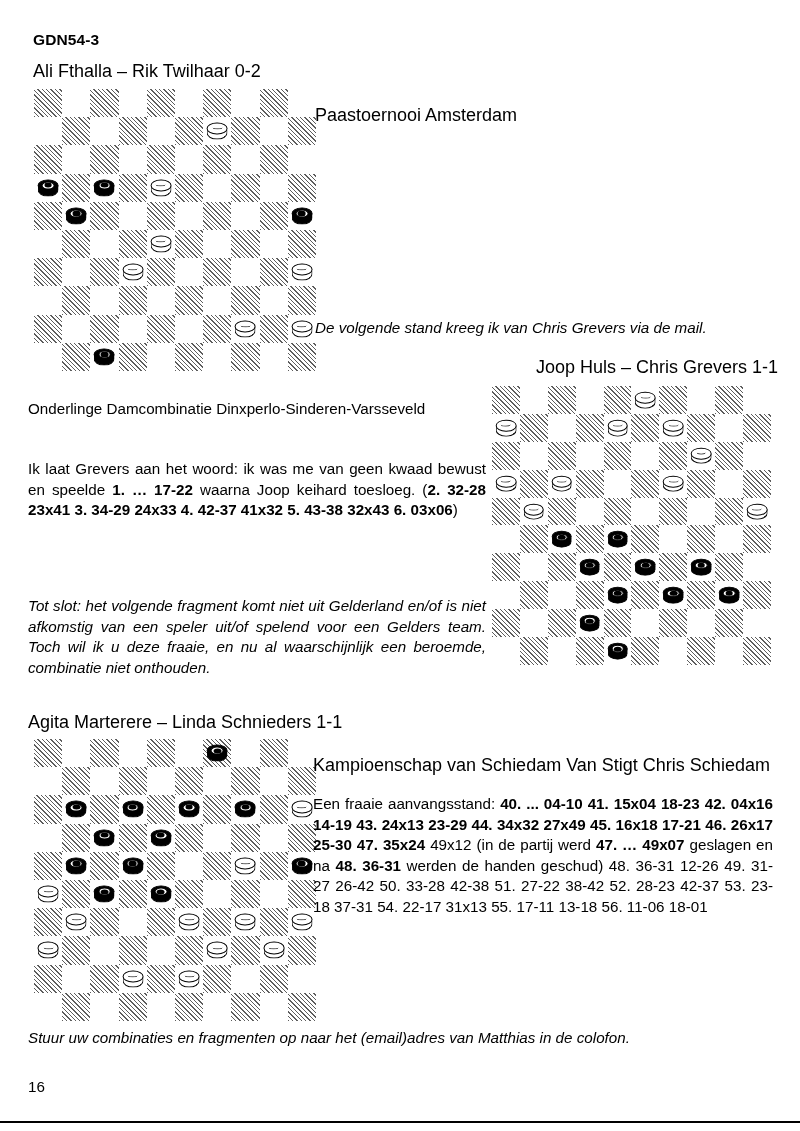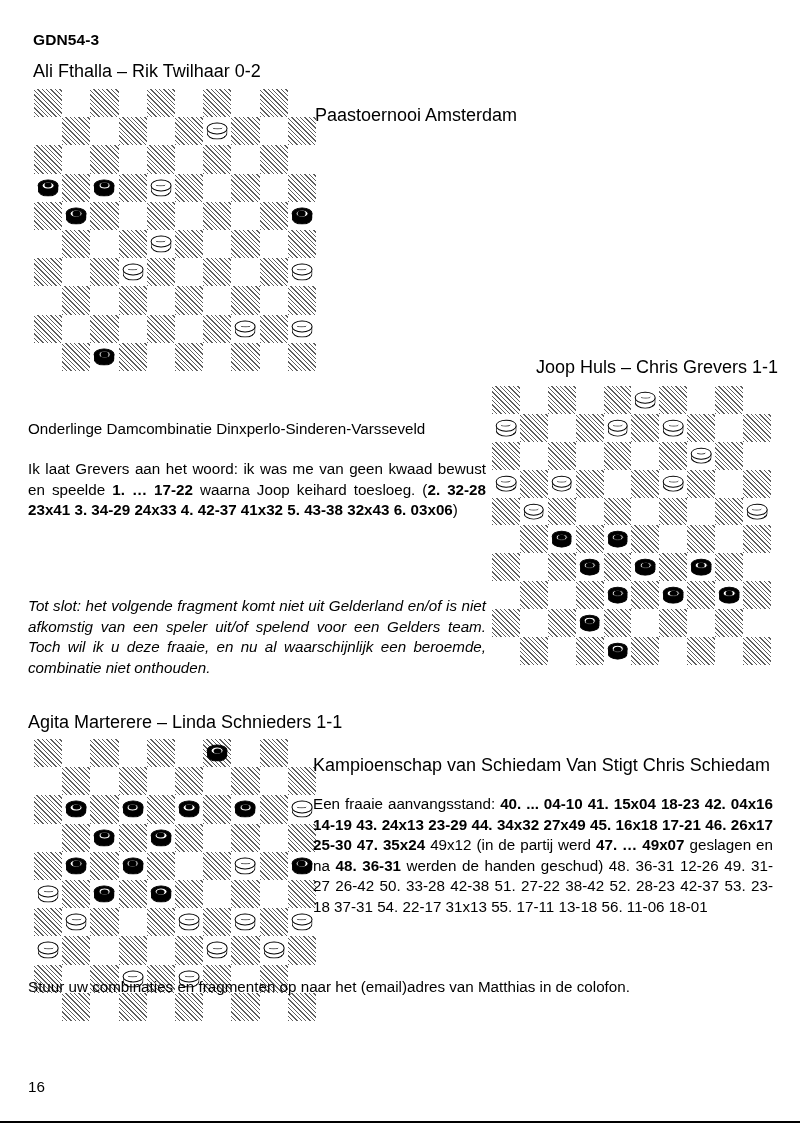--- a/index.html
+++ b/index.html
@@ -336,20 +336,21 @@
       <div class="sq dark"></div>
       <div class="sq light"></div>
       <div class="sq dark"></div>
       <div class="sq light"></div>
       <div class="sq dark"></div>
     </div>
 
   <div class="abs heading" style="left:315px; top:105px;">Paastoernooi Amsterdam</div>
 
 
+  <div class="abs para italic nojust" style="left:315px; top:318px; width:460px;">De volgende stand kreeg ik van Chris Grevers via de mail.</div>
 
   <div class="abs heading" style="left:536px; top:357px;">Joop Huls – Chris Grevers 1-1</div>
 
   <div class="board" id="board-2-el" style="left:492px; top:386px; width:279px; height:279px;">
       <div class="sq dark"></div>
       <div class="sq light"></div>
       <div class="sq dark"></div>
       <div class="sq light"></div>
       <div class="sq dark"></div>
       <div class="sq light">
@@ -572,21 +573,21 @@
           <div class="core"></div>
         </div>
       </div>
       <div class="sq dark"></div>
       <div class="sq light"></div>
       <div class="sq dark"></div>
       <div class="sq light"></div>
       <div class="sq dark"></div>
     </div>
 
-  <div class="abs heading" style="left:28px; top:420px; font-size:15.2px;">Onderlinge Damcombinatie Dinxperlo-Sinderen-Varsseveld</div>
+  <div class="abs heading" style="left:28px; top:400px; font-size:15.2px;">Onderlinge Damcombinatie Dinxperlo-Sinderen-Varsseveld</div>
 
   <div class="abs para" id="commentary-2" style="left:28px; top:459px; width:458px;"><span>Ik laat Grevers aan het woord: ik was me van geen kwaad bewust en speelde </span><span class="b">1. … 17-22</span><span> waarna Joop keihard toesloeg. (</span><span class="b">2. 32-28 23x41 3. 34-29 24x33 4. 42-37 41x32 5. 43-38 32x43 6. 03x06</span><span>)</span></div>
 
   <div class="abs para italic" style="left:28px; top:596px; width:458px;">Tot slot: het volgende fragment komt niet uit Gelderland en/of is niet afkomstig van een speler uit/of spelend voor een Gelders team. Toch wil ik u deze fraaie, en nu al waarschijnlijk een beroemde, combinatie niet onthouden.</div>
 
 
   <div class="abs heading" style="left:28px; top:712px;">Agita Marterere – Linda Schnieders 1-1</div>
 
   <div class="board" id="board-3-el" style="left:34px; top:739px; width:282px; height:282px;">
       <div class="sq dark"></div>
@@ -844,18 +845,18 @@
       <div class="sq light"></div>
       <div class="sq dark"></div>
       <div class="sq light"></div>
       <div class="sq dark"></div>
     </div>
 
   <div class="abs heading" style="left:313px; top:755px;">Kampioenschap van Schiedam Van Stigt Chris Schiedam</div>
 
   <div class="abs para" id="commentary-3" style="left:313px; top:794px; width:460px;"><span>Een fraaie aanvangsstand: </span><span class="b">40. ... 04-10 41. 15x04 18-23 42. 04x16 14-19 43. 24x13 23-29 44. 34x32 27x49 45. 16x18 17-21 46. 26x17 25-30 47. 35x24</span><span> 49x12 (in de partij werd </span><span class="b">47. … 49x07</span><span> geslagen en na </span><span class="b">48. 36-31</span><span> werden de handen geschud) 48. 36-31 12-26 49. 31-27 26-42 50. 33-28 42-38 51. 27-22 38-42 52. 28-23 42-37 53. 23-18 37-31 54. 22-17 31x13 55. 17-11 13-18 56. 11-06 18-01</span></div>
 
-  <div class="abs footer-note" style="left:28px; top:978px;">Stuur uw combinaties en fragmenten op naar het (email)adres van Matthias in de colofon.</div>
+  <div class="abs footer-note" style="left:28px; top:1029px;font-style:italic;">Stuur uw combinaties en fragmenten op naar het (email)adres van Matthias in de colofon.</div>
 
   <div class="abs page-num" style="left:28px; top:1078px;">16</div>
 
   <div class="bottom-rule"></div>
 </div>
 
 </body></html>

